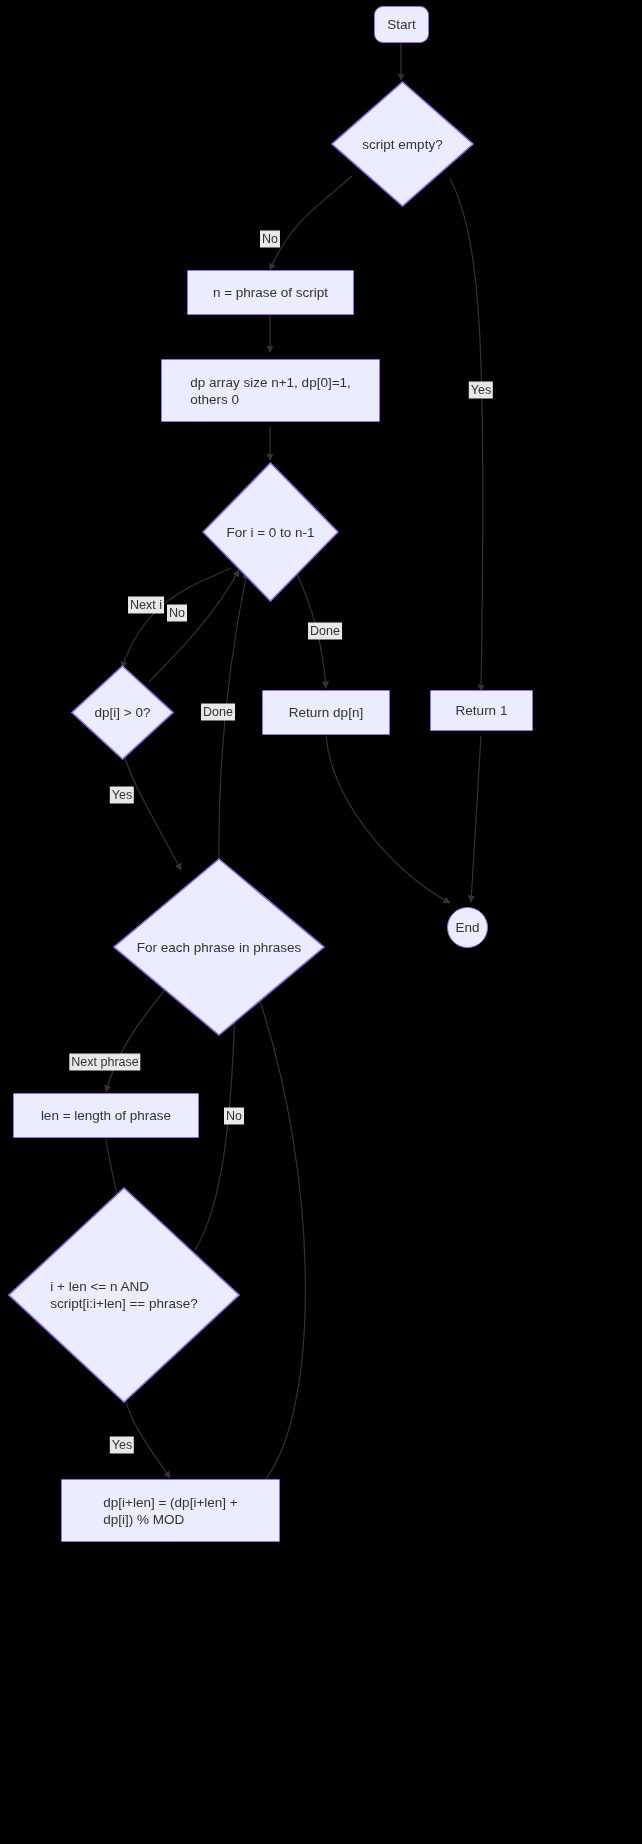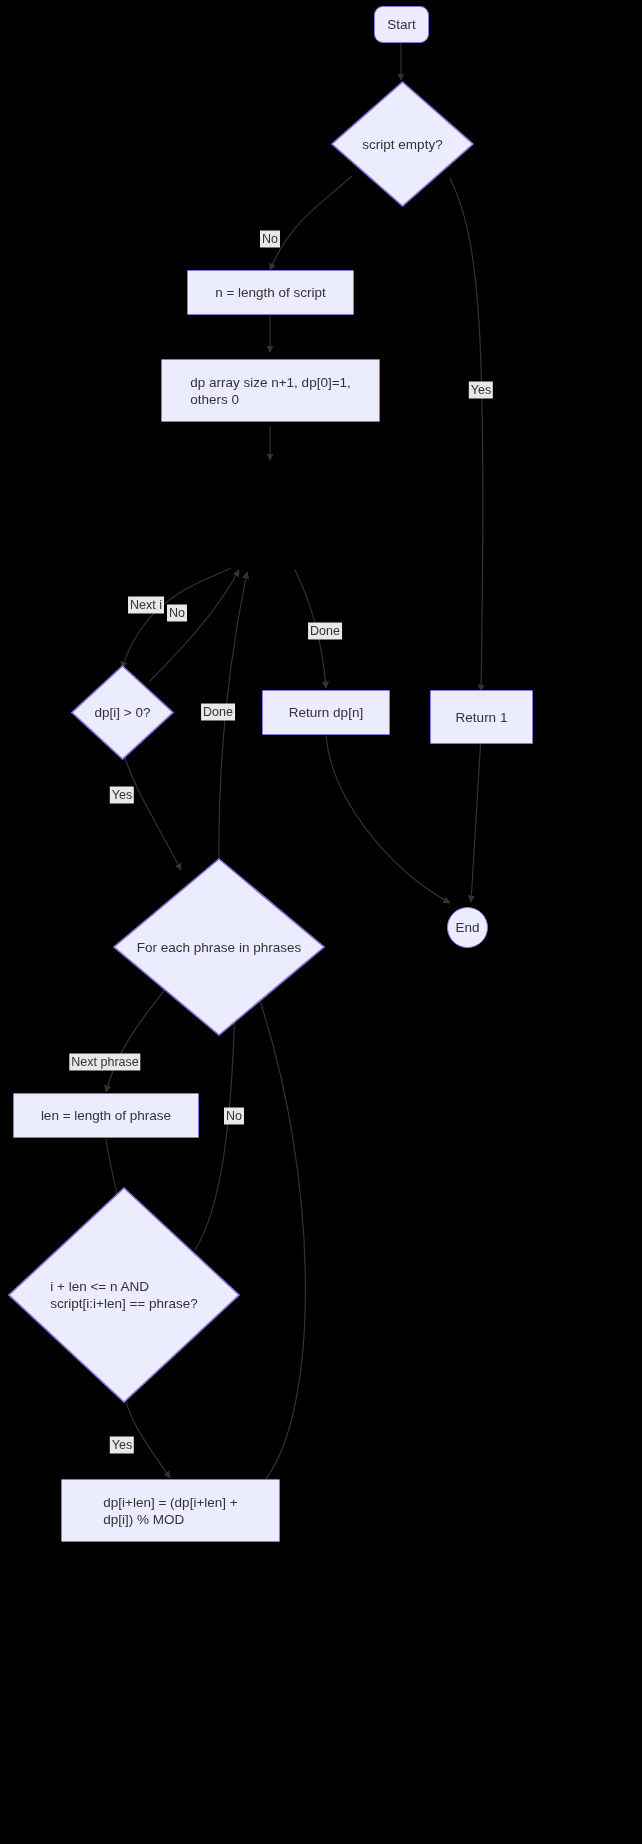--- a/index.html
+++ b/index.html
@@ -140,41 +140,47 @@
   </div>
 
   <div class="node n-diamond" style="left:331px; top:81px; width:143px; height:126px;">
     <svg class="dshape" viewBox="0 0 143 126" preserveAspectRatio="none">
       <polygon points="71.5,1 142,63 71.5,125 1,63" fill="#ececff" stroke="#9370db" stroke-width="1.6"></polygon>
     </svg>
     <span class="lbl">script empty?</span>
   </div>
 
   <div class="node n-rect" style="left:187px; top:270px; width:167px; height:45px;">
-    <span class="lbl">n = length of script</span>
+    <span class="lbl">n = phrase of script</span>
   </div>
 
   <div class="node n-rect" style="left:161px; top:359px; width:219px; height:63px;">
     <span class="lbl">dp array size n+1, dp[0]=1,
 others 0</span>
   </div>
 
+  <div class="node n-diamond" style="left:202px; top:462px; width:137px; height:140px;">
+    <svg class="dshape" viewBox="0 0 137 140" preserveAspectRatio="none">
+      <polygon points="68.5,1 136,70 68.5,139 1,70" fill="#ececff" stroke="#9370db" stroke-width="1.6"></polygon>
+    </svg>
+    <span class="lbl">For i = 0 to n-1</span>
+  </div>
 
   <div class="node n-diamond" style="left:71px; top:665px; width:103px; height:95px;">
     <svg class="dshape" viewBox="0 0 103 95" preserveAspectRatio="none">
       <polygon points="51.5,1 102,47.5 51.5,94 1,47.5" fill="#ececff" stroke="#9370db" stroke-width="1.6"></polygon>
     </svg>
     <span class="lbl">dp[i] &gt; 0?</span>
   </div>
 
   <div class="node n-rect" style="left:262px; top:690px; width:128px; height:45px;">
     <span class="lbl">Return dp[n]</span>
   </div>
 
-  <div class="node n-rect" style="left:430px; top:690px; width:103px; height:54px;">
+  <div class="node n-rect" style="left:430px; top:690px; width:103px; height:41px;">
     <span class="lbl">Return 1</span>
   </div>
 
   <div class="node n-diamond" style="left:113px; top:858px; width:212px; height:178px;">
     <svg class="dshape" viewBox="0 0 212 178" preserveAspectRatio="none">
       <polygon points="106,1 211,89 106,177 1,89" fill="#ececff" stroke="#9370db" stroke-width="1.6"></polygon>
     </svg>
     <span class="lbl">For each phrase in phrases</span>
   </div>
 

